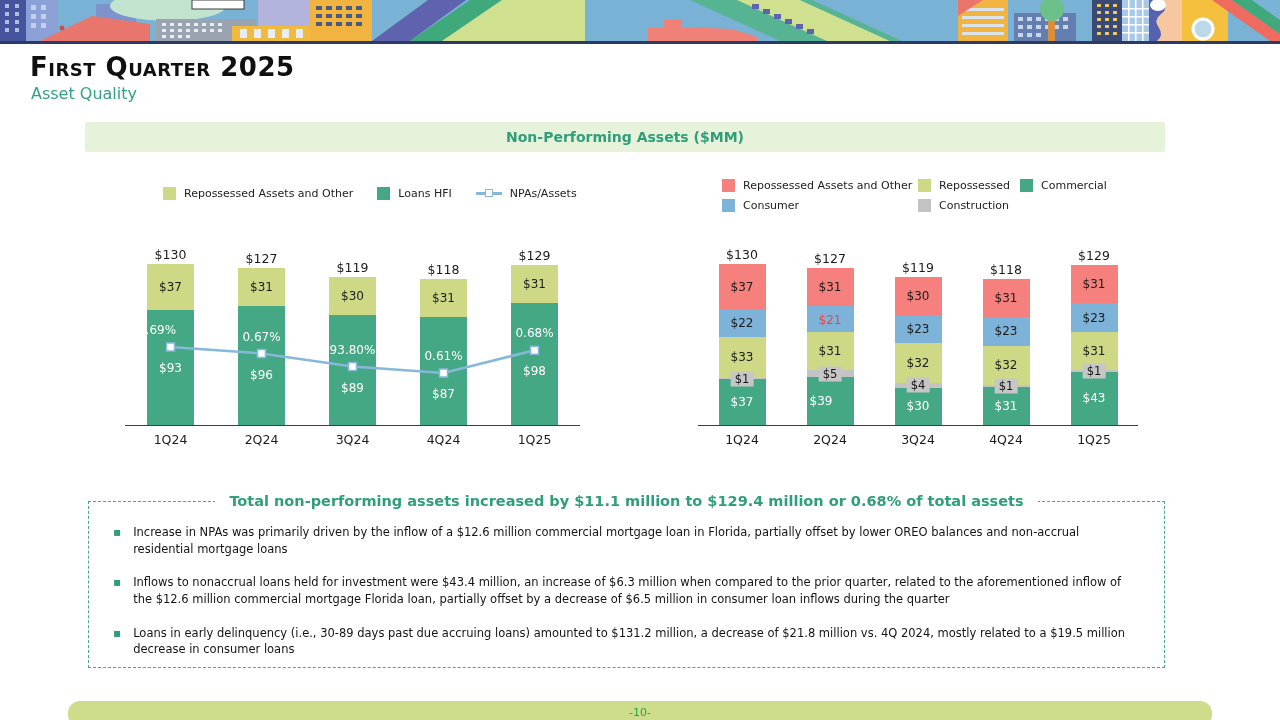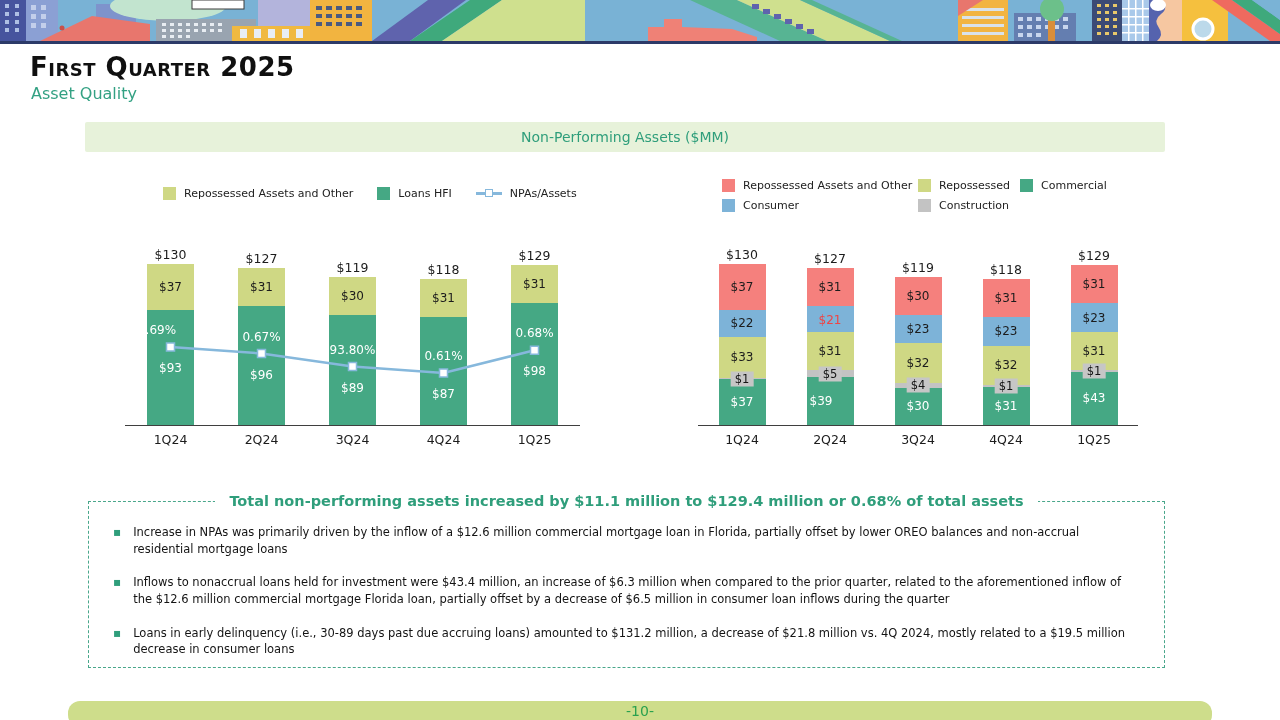--- a/index.html
+++ b/index.html
@@ -18,21 +18,21 @@
     display:flex; align-items:center; padding:0 9px; letter-spacing:0; }
   #logo .logo-white { background:#fff; color:#111; font-weight:bold; font-size:17px;
     display:flex; align-items:center; padding:0 9px; border-left:2px solid #16264a; }
   
   #page-title { position:absolute; left:30px; top:52px; font-variant:small-caps;
     font-weight:bold; font-size:26px; color:#101010; letter-spacing:0.5px; }
   #page-subtitle { position:absolute; left:31px; top:84px; font-size:16px; color:#33a183; }
   
   #section-banner { position:absolute; left:85px; top:122px; width:1080px; height:30px;
     background:#e7f2da; border-radius:2px; display:flex; align-items:center; justify-content:center; }
-  #section-banner span { color:#2f9e7b; font-weight:normal; font-size:14px; }
+  #section-banner span { color:#2f9e7b; font-weight:bold; font-size:14px; }
   
   .legend { position:absolute; font-size:11px; color:#222; }
   #legend-left { left:163px; top:187px; display:flex; align-items:center; gap:24px; }
   #legend-right { left:722px; top:179px; }
   .legend-row { display:flex; align-items:center; margin-bottom:7px; }
   .legend-item { display:flex; align-items:center; }
   .legend-swatch { width:13px; height:13px; margin-right:8px; flex:0 0 auto; }
   .legend-line { position:relative; width:26px; height:3px; margin-right:8px; flex:0 0 auto; }
   .legend-line .sq { position:absolute; left:9px; top:-3px; width:8px; height:8px;
     background:#fff; border:1.5px solid #86b8dc; }
@@ -58,21 +58,21 @@
   #callout-title { position:absolute; top:-11px; left:0; right:0; text-align:center; }
   #callout-title span { display:inline-block; background:#fff; padding:0 14px;
     color:#2f9e7b; font-weight:bold; font-size:14.5px; }
   #bullets { padding:22px 26px 0 24px; }
   .bullet { display:flex; margin-bottom:17px; }
   .bullet-marker { color:#2f9e7b; font-size:12px; line-height:1.45; margin-right:12px; flex:0 0 auto; }
   .bullet-text { font-size:11.5px; line-height:1.45; color:#141414; }
   
   #footer-bar { position:absolute; left:68px; top:701px; width:1144px; height:26px;
     background:#cedd8b; border-radius:12px; text-align:center; }
-  #footer-bar span { display:inline-block; margin-top:0; font-size:14px; color:#2aa14e; }
+  #footer-bar span { display:inline-block; margin-top:0; font-size:11px; color:#2aa14e; }
 </style>
 </head>
 <body>
 
 <div id="stage">
 
   <div id="banner">
     <svg width="1280" height="41" viewBox="0 0 1280 41">
       <rect x="0" y="0" width="1280" height="41" fill="#79b2d5"></rect>
       <rect x="0" y="0" width="26" height="41" fill="#46549e"></rect>

